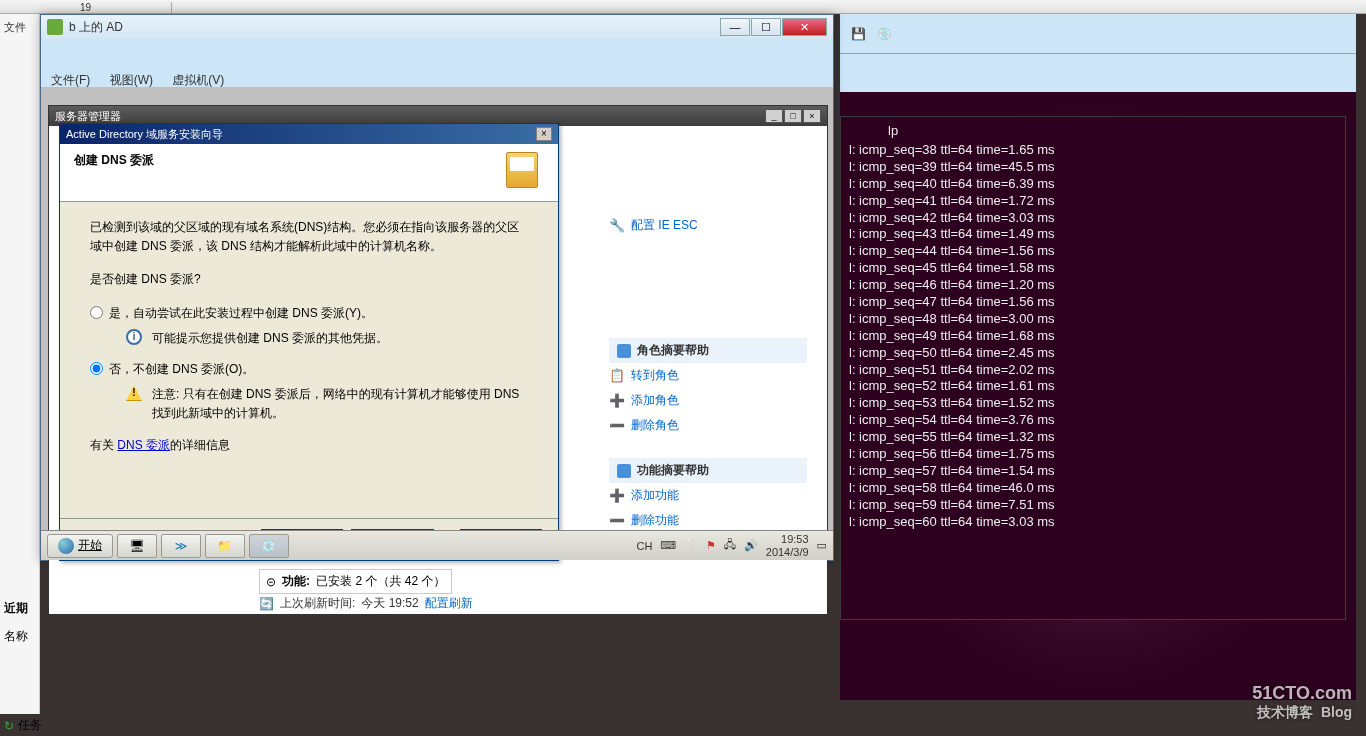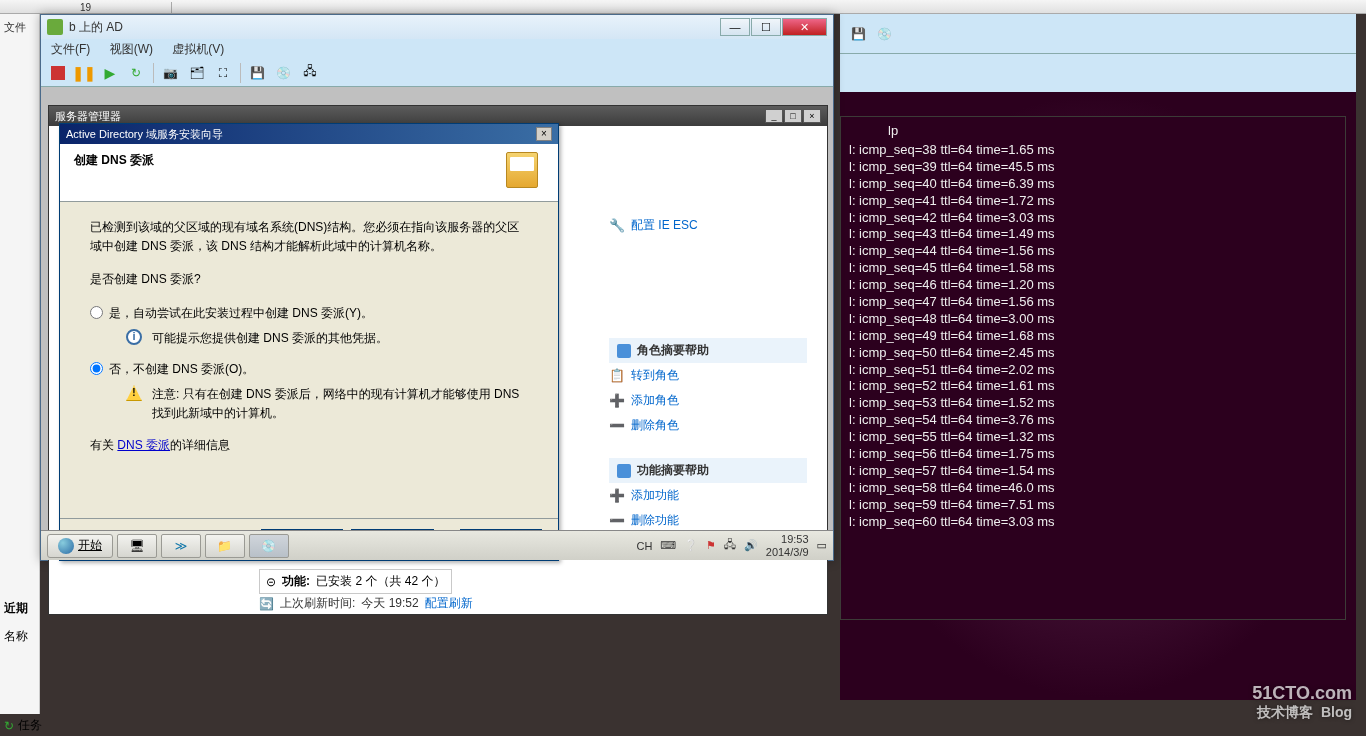--- a/index.html
+++ b/index.html
@@ -10,21 +10,21 @@
 .win7-tab { display: inline-block; height: 14px; font-size: 10px; color: #333; padding: 0 80px; border-right: 1px solid #aaa; }
 
 
 .vm-window { position: absolute; left: 40px; top: 14px; width: 794px; height: 547px; background: #cde6f7; border: 1px solid #4a6a8a; box-shadow: 0 0 10px rgba(0,0,0,0.3); }
 .vm-titlebar { display: flex; align-items: center; height: 24px; background: linear-gradient(to bottom, #e8f2fb, #d4e6f5); padding: 0 6px; }
 .vm-title-icon { width: 16px; height: 16px; background: #6aaa3c; border-radius: 2px; margin-right: 6px; position: relative; }
 .vm-title { flex: 1; font-size: 12px; color: #333; }
 .vm-win-btns { display: flex; }
 .vm-win-btn { width: 30px; height: 18px; background: linear-gradient(to bottom, #f0f5fa, #d5e4f0); border: 1px solid #8aa; margin-left: 1px; display: flex; align-items: center; justify-content: center; font-size: 11px; }
 .vm-win-btn.close { background: linear-gradient(to bottom, #e68, #c12020); color: white; width: 45px; }
-.vm-menubar { height: 20px; padding: 2px 10px; font-size: 12px; color: #333; }
+.vm-menubar { height: 20px; padding: 2px 10px; font-size: 12px; color: #333; margin-top: 31px; }
 .vm-menubar span { margin-right: 16px; }
 .vm-toolbar { height: 28px; padding: 2px 8px; display: flex; align-items: center; gap: 8px; border-bottom: 1px solid #8aa; }
 .tb-icon { width: 18px; height: 18px; display: flex; align-items: center; justify-content: center; border-radius: 2px; }
 .tb-stop { background: #c33; width: 14px; height: 14px; }
 .tb-pause { color: #e90; font-size: 14px; font-weight: bold; }
 .tb-play { color: #3a3; font-size: 14px; }
 .tb-refresh { color: #3a3; }
 
 
 .guest-area { position: absolute; top: 72px; left: 0; right: 0; bottom: 0; background: #c0c0c0; }

